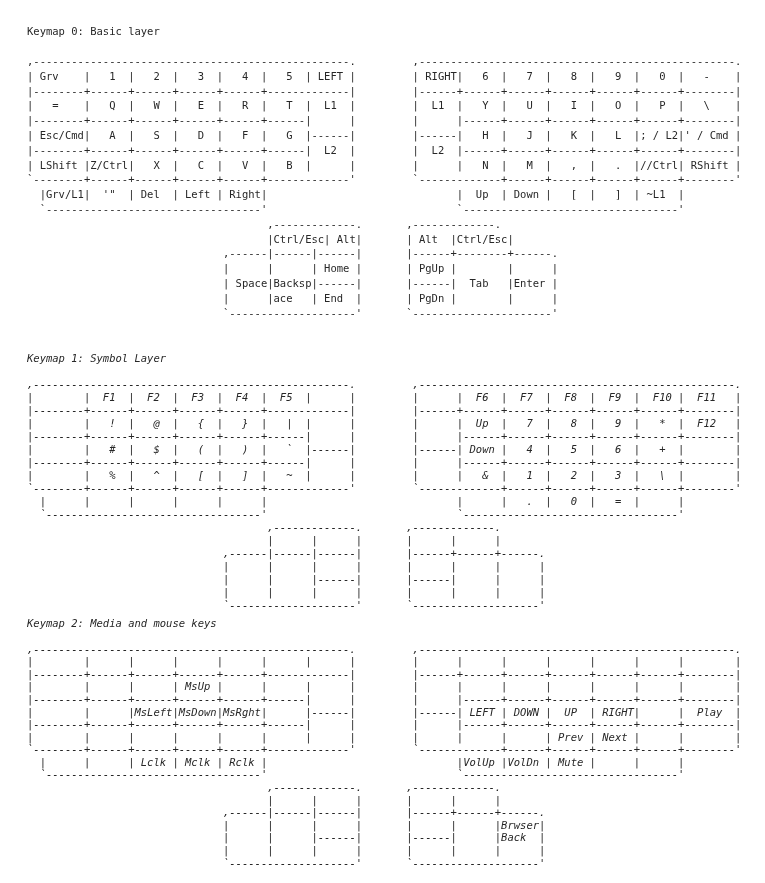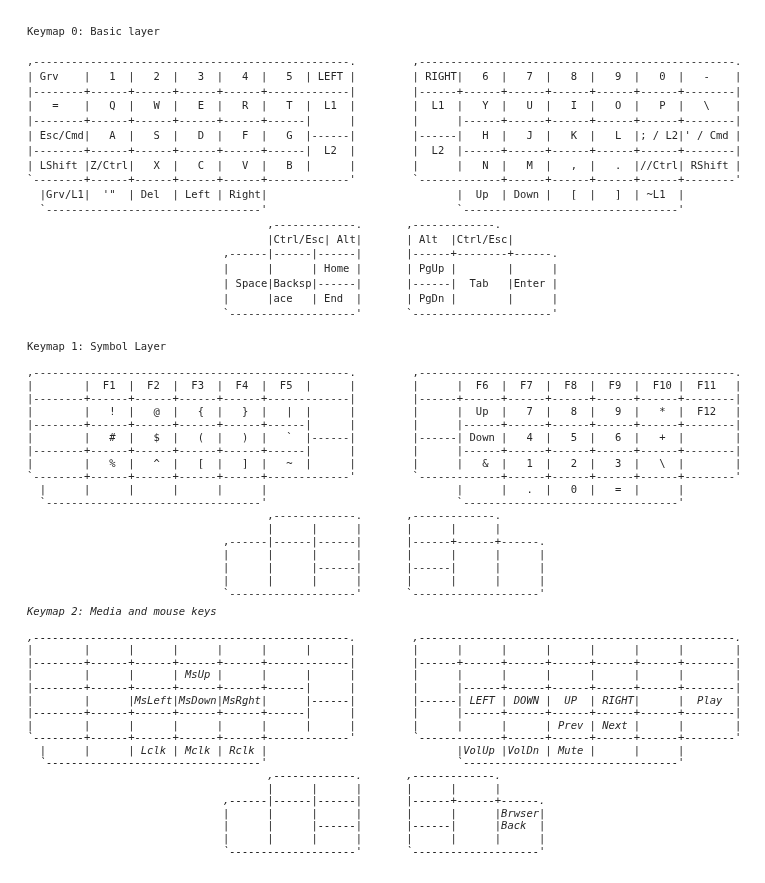--- a/index.html
+++ b/index.html
@@ -24,21 +24,21 @@
   }
   pre.keymap-art {
     margin: 0;
     font-size: 10.5px;
     white-space: pre;
   }
   
   .s0 .keymap-title { line-height: 15px; }
   .s0 .keymap-art   { margin-top: 15px; line-height: 14.8px; }
   
-  .s1 { margin-top: 20px; }
+  .s1 { margin-top: 32px; font-style: italic; }
   .s1 .keymap-title { line-height: 13px; }
   .s1 .keymap-art   { margin-top: 13px; line-height: 13px; }
   
   .s2 { margin-top: 5px; font-style: italic; }
   .s2 .keymap-title { line-height: 12.6px; }
   .s2 .keymap-art   { margin-top: 12.6px; line-height: 12.6px; }
 </style>
 </head>
 <body style="background: rgb(255, 255, 255);">
 

